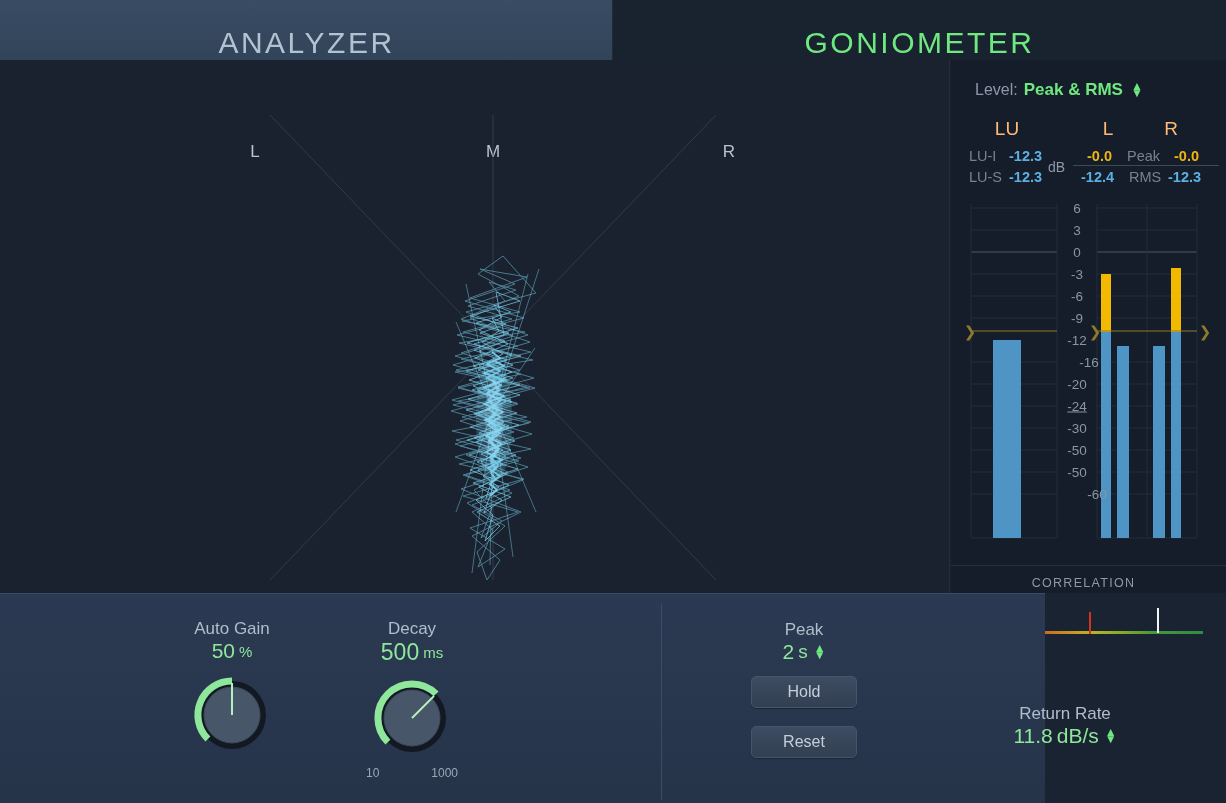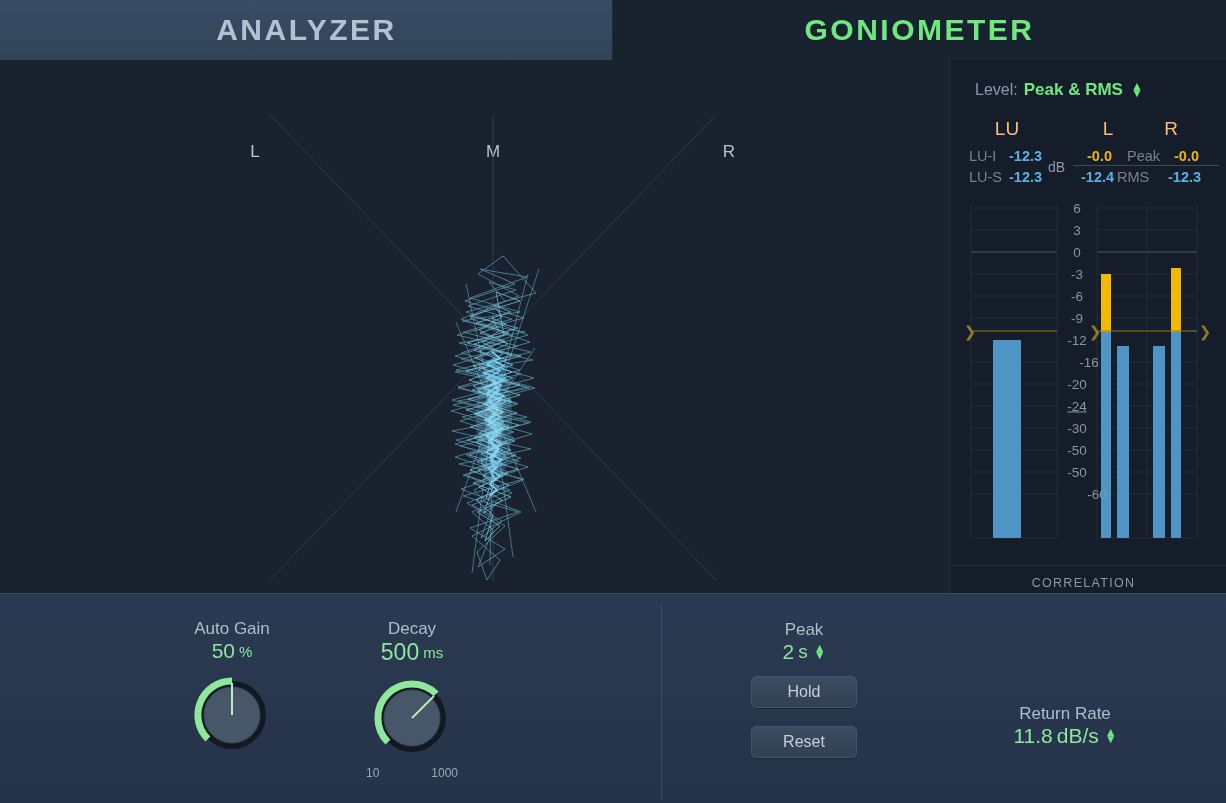--- a/index.html
+++ b/index.html
@@ -8,24 +8,23 @@
     background: #1a2332;
     font-family: "Liberation Sans", sans-serif;
     overflow: hidden;
     -webkit-font-smoothing: antialiased;
   }
   .app { position: relative; width: 1226px; height: 803px; }
 
   
   .tabbar { display: flex; height: 60px; width: 100%; }
   .tab {
-    flex: 1; display: flex; align-items: center; justify-content: center;
+    flex: 1; display: flex; align-items: flex-end; justify-content: center;
     font-size: 30px; letter-spacing: 2.5px; cursor: pointer;
     user-select: none;
-    font-weight: bold;
   }
   .tab.inactive {
     background: linear-gradient(180deg,#3a4c63 0%, #32445a 100%);
     color: #b3c2d1;
     box-shadow: inset -1px 0 0 #202b3a;
   }
   .tab.active {
     background: #19232f;
     color: #6ee87f;
   }
@@ -118,21 +117,21 @@
     position: absolute; left: 50%; bottom: 1px; width: 2px; height: 22px;
     background: #d4341a;
   }
   .corr-needle {
     position: absolute; bottom: 2px; width: 2px; height: 25px;
     background: #f2f4f6;
   }
 
   
   .bottom {
-    position: absolute; top: 593px; left: 0; width: 1226px; height: 210px;
+    position: absolute; top: 593px; left: 0; width: 1045px; height: 210px;
     background: linear-gradient(180deg,#2b3a52 0%, #26344a 100%);
     border-top: 1px solid #3a4a62;
   }
   .bdiv {
     position: absolute; left: 661px; top: 10px; width: 1px; height: 196px;
     background: #3c4c64;
   }
 
   .ctl { position: absolute; text-align: center; }
   .ctl-name { font-size: 17px; color: #b0bdcb; white-space: nowrap; }
@@ -275,21 +274,21 @@
         <span class="rd-cell rd-blue" style="left:40px;top:51px;">-12.3</span>
 
         <span class="rd-db" style="left:79px;top:41px;">dB</span>
         <div class="rd-rule" style="left:104px;top:47px;width:146px;"></div>
 
         <span class="rd-cell rd-yellow" style="left:118px;top:30px;">-0.0</span>
         <span class="rd-cell rd-dim" style="left:158px;top:30px;">Peak</span>
         <span class="rd-cell rd-yellow" style="left:205px;top:30px;">-0.0</span>
 
         <span class="rd-cell rd-blue" style="left:112px;top:51px;">-12.4</span>
-        <span class="rd-cell rd-dim" style="left:148px;top:51px;">RMS</span>
+        <span class="rd-cell rd-dim" style="left:160px;top:51px;">RMS</span>
         <span class="rd-cell rd-blue" style="left:199px;top:51px;">-12.3</span>
       </div>
 
       <div class="meters">
         <svg class="meters-svg" width="240" height="358" viewBox="0 0 240 358">
 
           <g stroke="#232f3c" stroke-width="1">
             <line x1="2" y1="14" x2="88" y2="14"></line>   
               <line x1="128" y1="14" x2="228" y2="14"></line>
             <line x1="2" y1="36" x2="88" y2="36"></line>   

